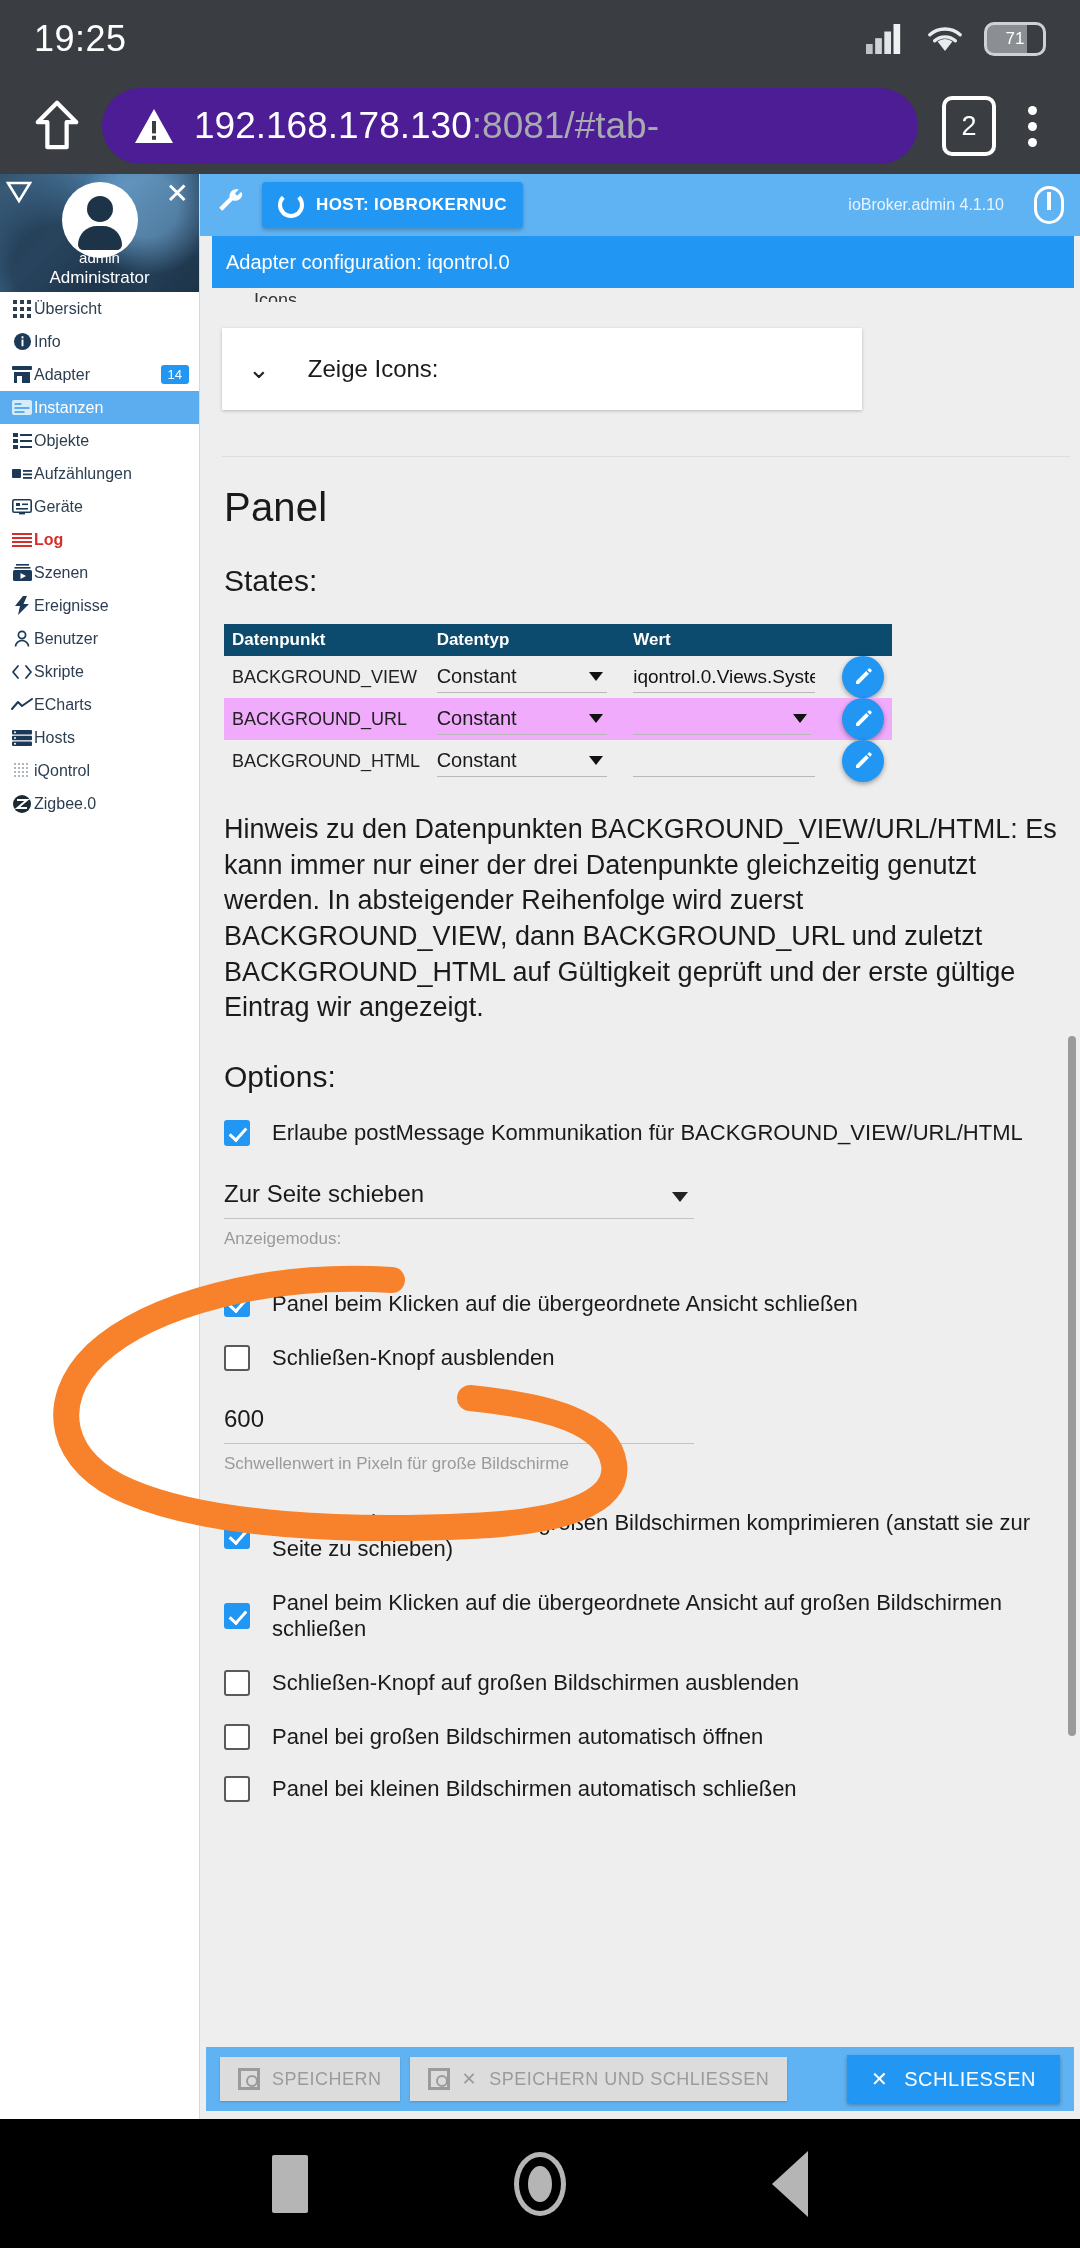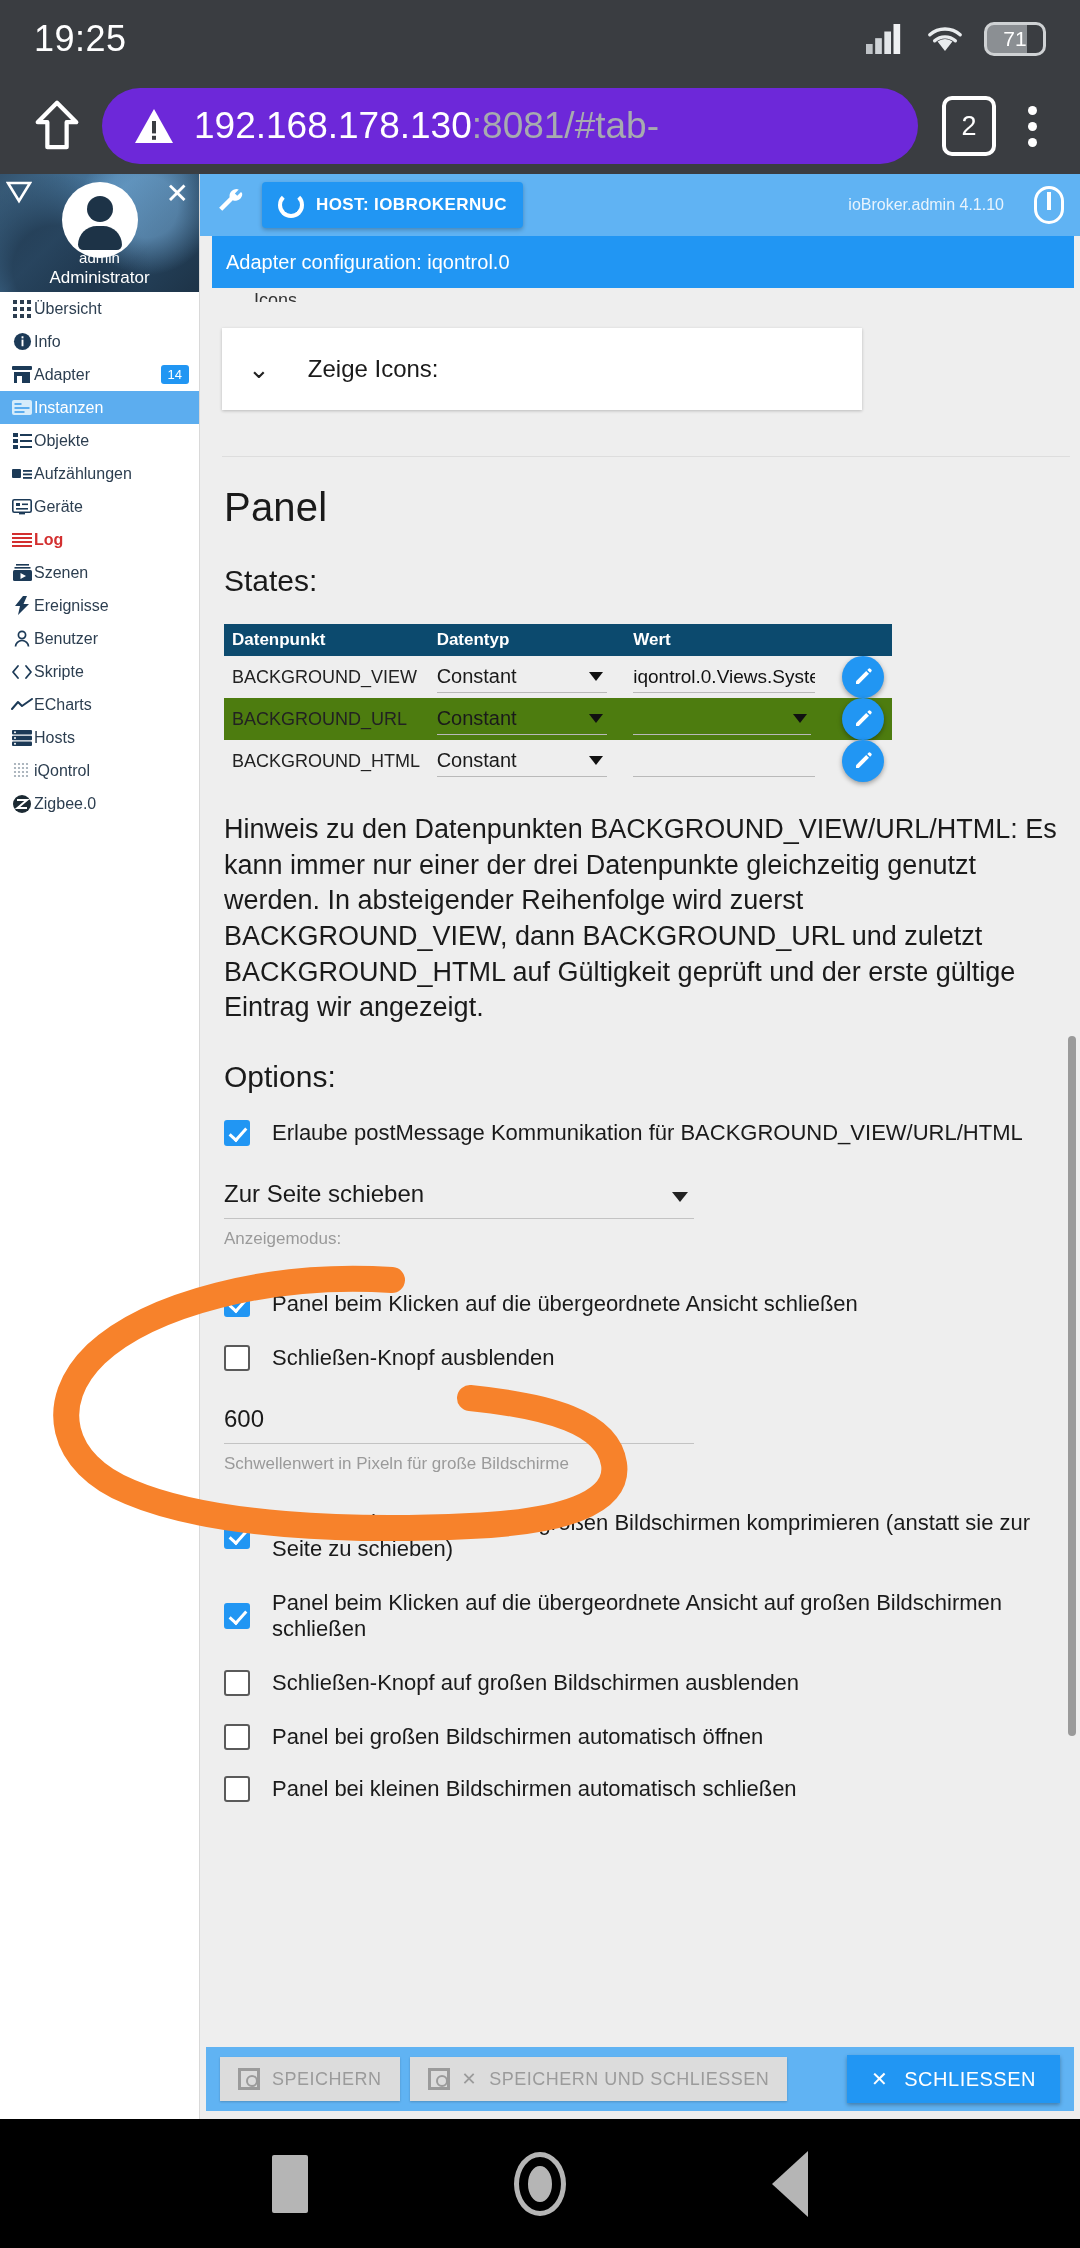--- a/index.html
+++ b/index.html
@@ -16,33 +16,33 @@
     position: absolute; top: 0; left: 0; width: 1080px; height: 78px;
     background: #3a3d41; color: #fff;
     display: flex; align-items: center; justify-content: space-between;
     padding: 0 34px;
   }
   .statusbar .clock { font-size: 36px; letter-spacing: 0.5px; }
   .status-icons { display: flex; align-items: center; gap: 18px; }
   .battery {
     border: 3px solid #cfd2d4; border-radius: 10px;
     min-width: 62px; height: 34px; display: flex; align-items: center;
-    justify-content: center; font-size: 21px; color: #fff;
+    justify-content: center; font-size: 17px; color: #fff;
     background: linear-gradient(to right, #8b8f93 0 72%, transparent 72% 100%);
   }
 
   
   .browserbar {
     position: absolute; top: 78px; left: 0; width: 1080px; height: 96px;
     background: #3a3d41; display: flex; align-items: center; padding: 0 26px;
     gap: 14px;
   }
   .home-icon { width: 62px; height: 62px; display:flex; align-items:center; justify-content:center; }
   .omnibox {
-    flex: 1; height: 76px; background: #6d28d9; border-radius: 38px;
+    flex: 1; height: 76px; background: #4c1d95; border-radius: 38px;
     display: flex; align-items: center; padding: 0 30px; gap: 18px;
     overflow: hidden;
   }
   .omni-url { font-size: 37px; color: #fff; white-space: nowrap; }
   .omni-url .dim { color: #a7abaf; }
   .tabcount {
     width: 54px; height: 60px; border: 4px solid #fff; border-radius: 10px;
     color: #fff; font-size: 27px; display:flex; align-items:center;
     justify-content:center; margin-left: 10px;
   }
@@ -146,21 +146,21 @@
            margin: 28px 0 0 12px; letter-spacing: .2px; }
   h3.sub { font-size: 30px; font-weight: normal; color: #1a1a1a;
            margin: 34px 0 0 12px; }
 
   table.states { margin: 26px 0 0 12px; border-collapse: collapse; width: 668px; }
   table.states th {
     background:#0c4a6e; color:#fff; font-size: 17px; text-align:left;
     padding: 6px 8px; font-weight:bold; height: 26px;
   }
   table.states td { padding: 0 8px; height: 40px; vertical-align: middle; font-size: 18px; color:#222; }
-  table.states tr.alt td { background: #4d7c0f; margin-left: 20px; }
+  table.states tr.alt td { background: #f0abfc; margin-left: 20px; }
   .dp { font-size: 18px; color:#222; white-space: nowrap; }
   .sel {
     position:relative; border-bottom: 1px solid #b9b9b9; height: 32px;
     display:flex; align-items:center; font-size: 20px; color:#1a1a1a;
     padding-right: 24px; width: 170px;
   }
   .sel .caret { position:absolute; right:4px; top: 11px;
                 border-left: 7px solid transparent; border-right: 7px solid transparent;
                 border-top: 9px solid #111; }
   .sel.wide { width: 178px; }

